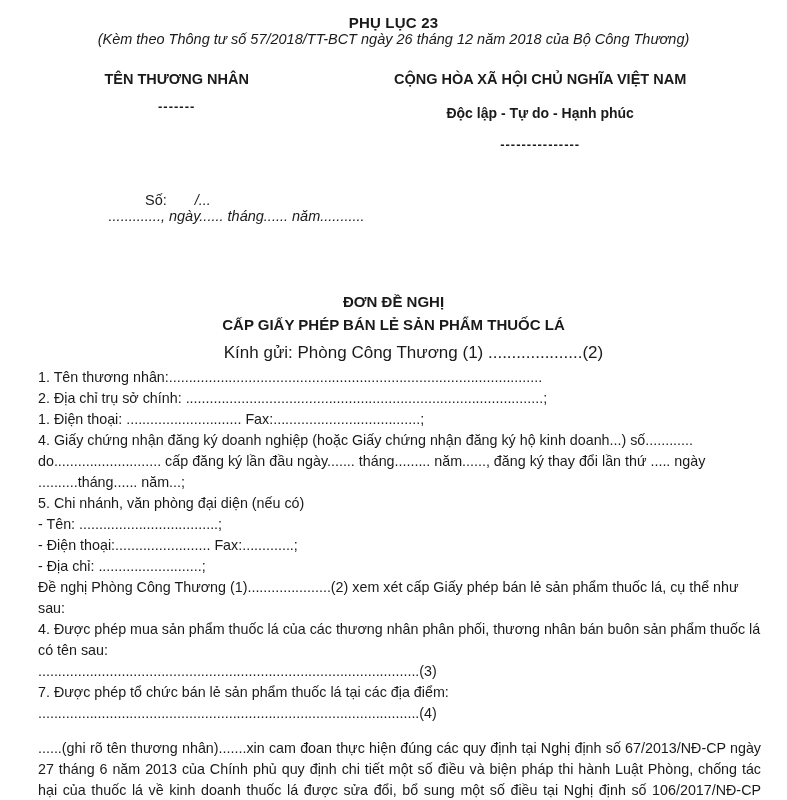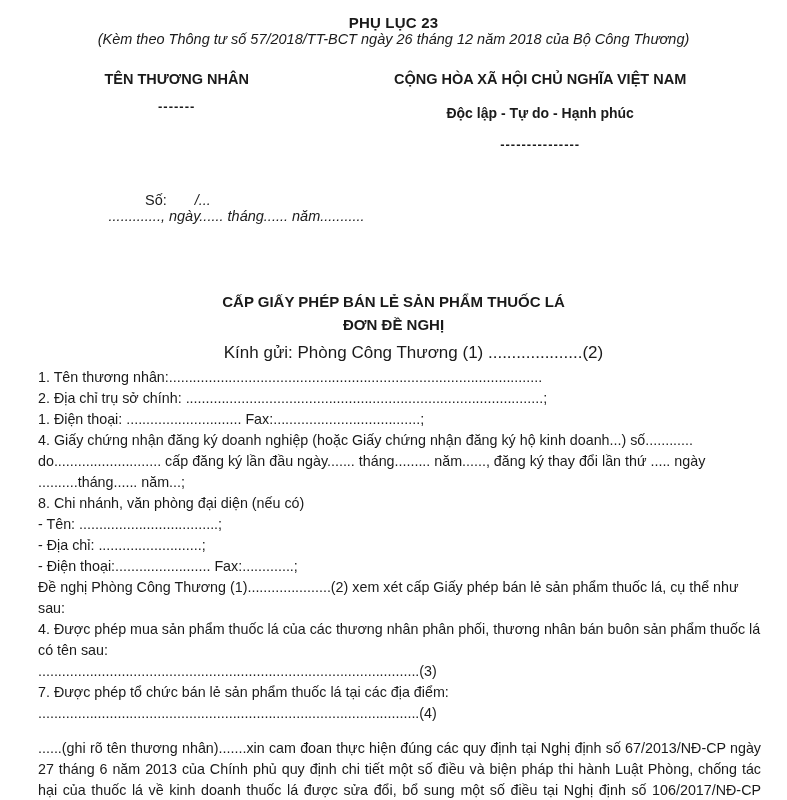--- a/index.html
+++ b/index.html
@@ -144,36 +144,36 @@
 
   <div class="numdate-row">
     <div class="num-block">
       <span class="so">Số:</span>
       <span class="sep">/...</span>
     </div>
     <div class="date-block">............., ngày...... tháng...... năm...........</div>
   </div>
 
   <div class="doc-title">
+    <div>ĐƠN ĐỀ NGHỊ</div>
     <div>CẤP GIẤY PHÉP BÁN LẺ SẢN PHẨM THUỐC LÁ</div>
-    <div>ĐƠN ĐỀ NGHỊ</div>
   </div>
 
   <div class="recipient">Kính gửi: Phòng Công Thương (1) ....................(2)</div>
 
   <div class="body">
     <p>1. Tên thương nhân:..............................................................................................</p>
     <p>2. Địa chỉ trụ sở chính: ..........................................................................................;</p>
     <p>1. Điện thoại: .............................            Fax:.....................................;</p>
     <p>4. Giấy chứng nhận đăng ký doanh nghiệp (hoặc Giấy chứng nhận đăng ký hộ kinh doanh...) số............</p>
     <p>do........................... cấp đăng ký lần đầu ngày....... tháng......... năm......, đăng ký thay đổi lần thứ ..... ngày ..........tháng...... năm...;</p>
-    <p>8. Chi nhánh, văn phòng đại diện (nếu có)</p>
+    <p>5. Chi nhánh, văn phòng đại diện (nếu có)</p>
     <p>- Tên: ...................................;</p>
+    <p>- Điện thoại:........................  Fax:.............;</p>
     <p>- Địa chỉ: ..........................;</p>
-    <p>- Điện thoại:........................  Fax:.............;</p>
     <p>Đề nghị Phòng Công Thương (1).....................(2)  xem xét cấp Giấy phép bán lẻ sản phẩm thuốc lá, cụ thể như sau:</p>
     <p>4. Được phép mua sản phẩm thuốc lá của các thương nhân phân phối, thương nhân bán buôn sản phẩm thuốc lá có tên sau:</p>
     <p>................................................................................................(3)</p>
     <p>7. Được phép tổ chức bán lẻ sản phẩm thuốc lá tại các địa điểm:</p>
     <p>................................................................................................(4)</p>
     <p class="just" style="margin-top:14px;">......(ghi rõ tên thương nhân).......xin cam đoan thực hiện đúng các quy định tại Nghị định số 67/2013/NĐ-CP ngày 27 tháng 6 năm 2013 của Chính phủ quy định chi tiết một số điều và biện pháp thi hành Luật Phòng, chống tác hại của thuốc lá về kinh doanh thuốc lá được sửa đổi, bổ sung một số điều tại Nghị định số 106/2017/NĐ-CP ngày 14 tháng 9 năm 2017 sửa đổi, bổ sung một số điều của Nghị định số 67/2013/NĐ-CP và Nghị định số 08/2018/NĐ-CP ngày 15 tháng 01 năm 2018 của Chính phủ sửa đổi một số Nghị định liên quan đến điều kiện đầu tư kinh doanh thuộc phạm vi quản lý nhà nước của Bộ Công Thương, Thông tư số 57/2018/TT-BCT ngày 26 tháng 12 năm 2018 của Bộ Công Thương quy định chi tiết một số điều của các Nghị định liên quan đến kinh</p>
   </div>
 
 </div>
 

